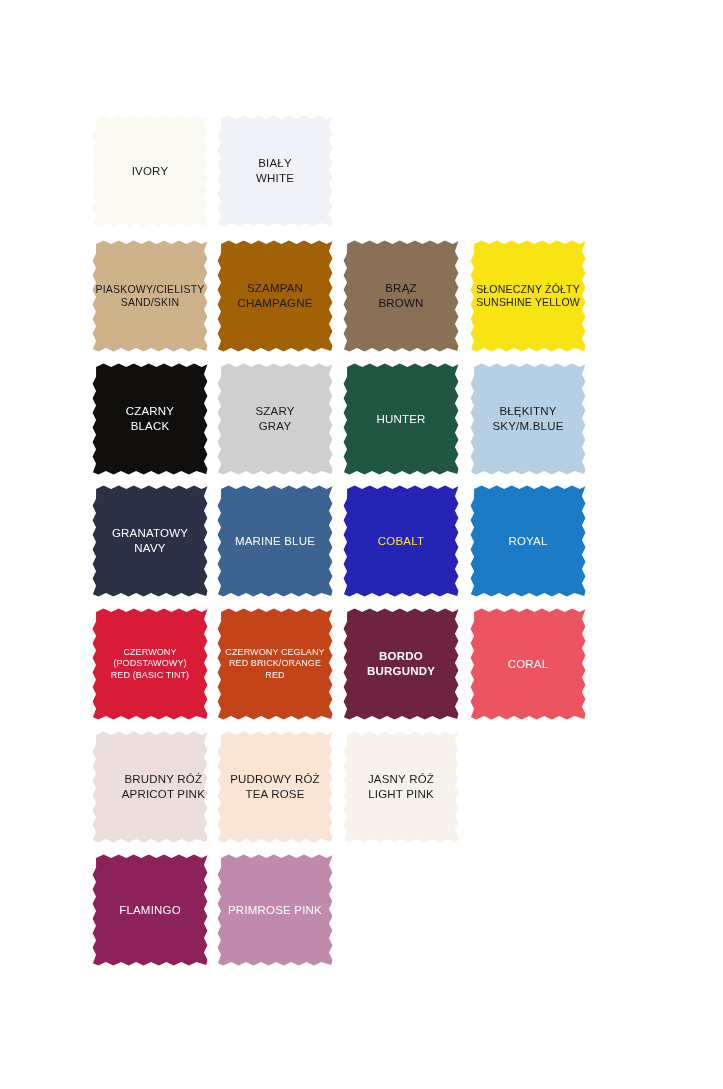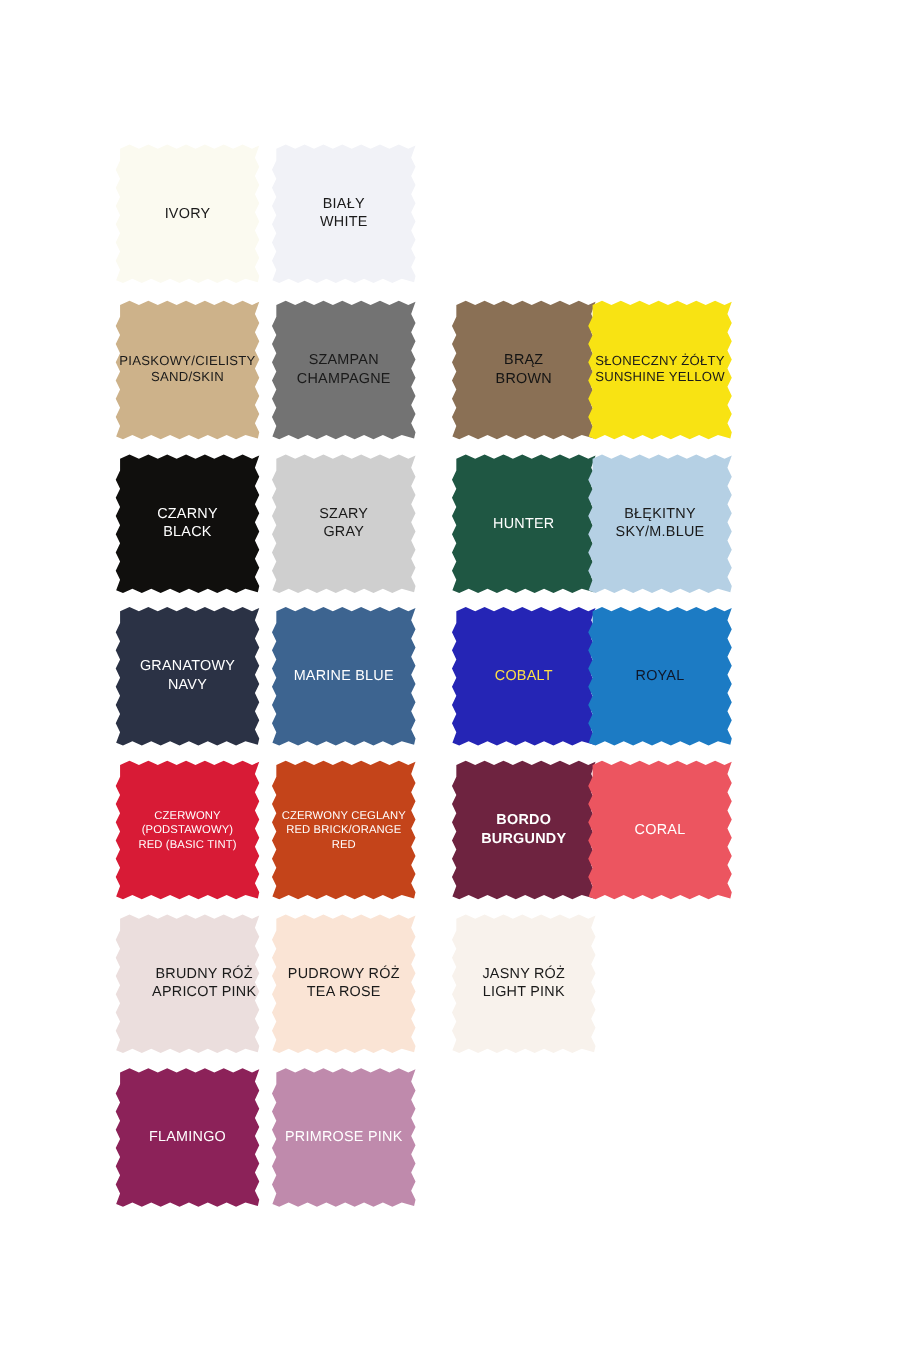--- a/index.html
+++ b/index.html
@@ -35,21 +35,21 @@
     align-items: center;
     justify-content: center;
     text-align: center;
     line-height: 1.28;
     letter-spacing: 0.2px;
     -webkit-clip-path: url(#pinked-clip);
     clip-path: url(#pinked-clip);
   }
   .swatch-col-0 { left: 92px; }
   .swatch-col-1 { left: 217px; }
-  .swatch-col-2 { left: 361px; }
+  .swatch-col-2 { left: 343px; }
   .swatch-col-3 { left: 470px; }
 
   .swatch-label {
     display: block;
     padding: 0 3px;
     white-space: pre-line;
     pointer-events: none;
   }
   .sz-normal { font-size: 11.5px; }
   .sz-small  { font-size: 9px; letter-spacing: 0.1px; }
@@ -84,21 +84,21 @@
       <span class="swatch-label sz-normal">BIAŁY
 WHITE</span>
     </div>
   </div>
 
   <div class="swatch-row" style="top:240px">
     <div class="swatch swatch-col-0" style="background-color: rgb(205, 178, 138); color: rgb(26, 26, 26);">
       <span class="swatch-label sz-mid">PIASKOWY/CIELISTY
 SAND/SKIN</span>
     </div>
-    <div class="swatch swatch-col-1" style="background-color: #737373; color: rgb(26, 26, 26);">
+    <div class="swatch swatch-col-1" style="background-color: #a16207; color: rgb(26, 26, 26);">
       <span class="swatch-label sz-normal">SZAMPAN
 CHAMPAGNE</span>
     </div>
     <div class="swatch swatch-col-2" style="background-color: rgb(138, 112, 85); color: rgb(20, 20, 20);">
       <span class="swatch-label sz-normal">BRĄZ
 BROWN</span>
     </div>
     <div class="swatch swatch-col-3" style="background-color: rgb(248, 227, 19); color: rgb(26, 26, 26);">
       <span class="swatch-label sz-mid">SŁONECZNY ŻÓŁTY
 SUNSHINE YELLOW</span>
@@ -127,21 +127,21 @@
     <div class="swatch swatch-col-0" style="background-color: rgb(43, 50, 69); color: rgb(255, 255, 255);">
       <span class="swatch-label sz-normal">GRANATOWY
 NAVY</span>
     </div>
     <div class="swatch swatch-col-1" style="background-color: rgb(61, 100, 144); color: rgb(255, 255, 255);">
       <span class="swatch-label sz-normal">MARINE BLUE</span>
     </div>
     <div class="swatch swatch-col-2" style="background-color: rgb(37, 37, 181); color: #fde047;">
       <span class="swatch-label sz-normal">COBALT</span>
     </div>
-    <div class="swatch swatch-col-3" style="background-color: rgb(28, 123, 196); color: #0f172a;">
+    <div class="swatch swatch-col-3" style="background-color: rgb(28, 123, 196); color: #ffffff;">
       <span class="swatch-label sz-normal">ROYAL</span>
     </div>
   </div>
 
   <div class="swatch-row" style="top:608px">
     <div class="swatch swatch-col-0" style="background-color: rgb(216, 27, 54); color: rgb(255, 255, 255);">
       <span class="swatch-label sz-small">CZERWONY (PODSTAWOWY)
 RED (BASIC TINT)</span>
     </div>
     <div class="swatch swatch-col-1" style="background-color: rgb(196, 68, 26); color: rgb(255, 255, 255);">

